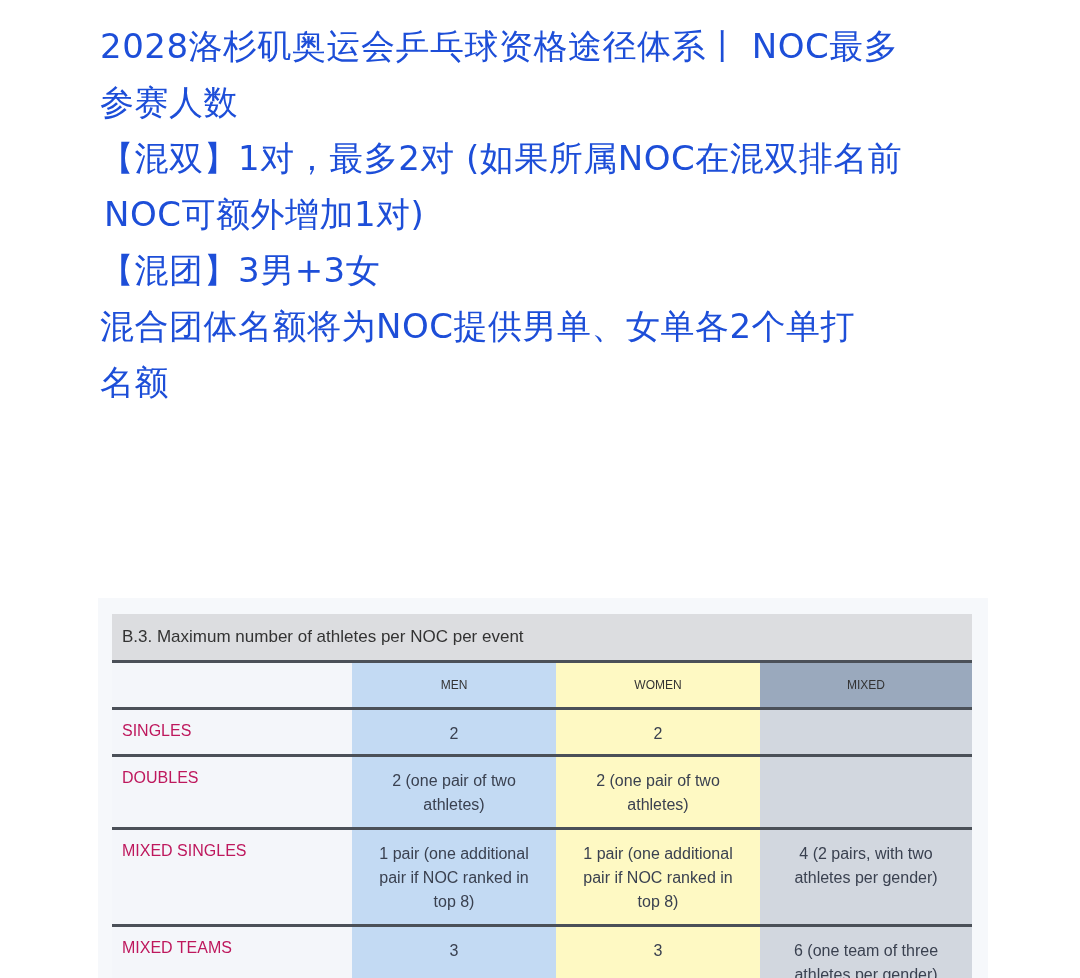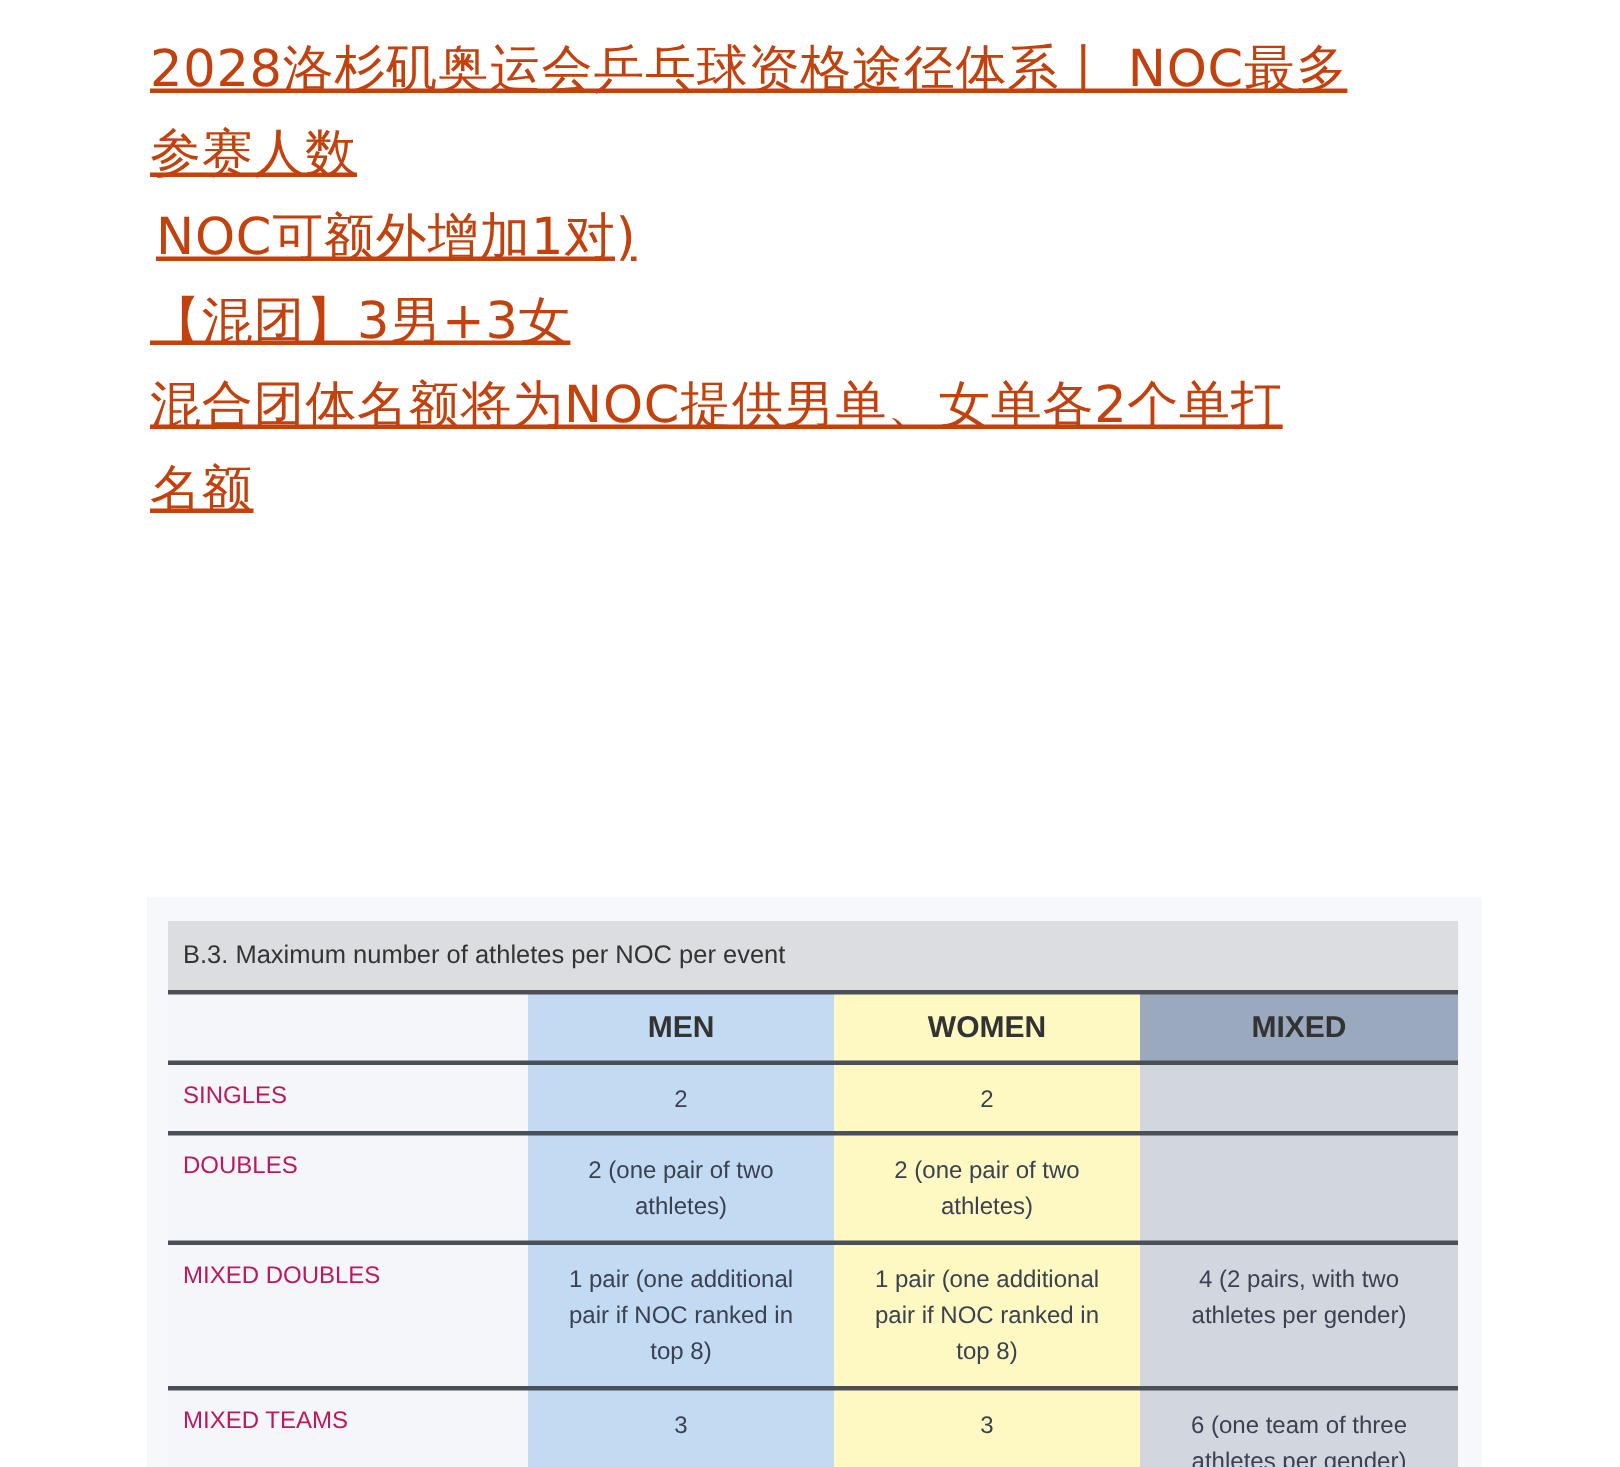--- a/index.html
+++ b/index.html
@@ -6,41 +6,41 @@
   body {
     width: 1080px; height: 978px; overflow: hidden;
     background: #ffffff;
     font-family: "DejaVu Sans", sans-serif;
     color: #2a2a2a;
     position: relative;
   }
   .post { position: absolute; left: 100px; top: 18px; width: 900px; }
   .line {
     font-size: 34px; line-height: 56px; height: 56px;
-    white-space: nowrap; letter-spacing: 0.5px; color: #c2410c; text-decoration: underline;
+    white-space: nowrap; letter-spacing: 0.5px; color: #1d4ed8;
   }
   .line.indent { padding-left: 4px; }
   .figure {
     position: absolute; left: 98px; top: 598px; width: 890px; height: 390px;
     background: #f6f8fb;
   }
   .tbl {
     position: absolute; left: 112px; top: 614px; width: 860px;
     border-collapse: collapse;
     font-family: "Liberation Sans", sans-serif;
     table-layout: fixed;
   }
   .tbl td, .tbl th { padding: 0; }
   .tbl .title-row td {
     height: 46px; background: #dcdde0; color: #333;
     font-size: 17px; padding-left: 10px; border-bottom: 3px solid #4b5058;
     text-align: left; font-weight: normal;
   }
   .tbl .hdr th {
-    height: 44px; font-size: 20px; font-weight: bold; color: #333;
+    height: 44px; font-size: 12px; font-weight: normal; color: #333;
     border-bottom: 3px solid #4b5058;
   }
   .tbl td.label {
     font-size: 16px; color: #be185d; padding-left: 10px; vertical-align: top; padding-top: 12px;
     background: #f4f6fa;
   }
   .tbl td.cell {
     font-size: 16px; color: #3a4150; text-align: center; vertical-align: top;
     padding-top: 12px; line-height: 24px;
   }
@@ -55,20 +55,21 @@
   .r-doubles td { height: 58px; }
   .r-mixdbl td { height: 82px; }
   .r-mixteam td { height: 60px; }
 </style>
 </head>
 <body>
 
 <div class="post">
   <div class="line">2028洛杉矶奥运会乒乓球资格途径体系丨 NOC最多</div>
   <div class="line">参赛人数</div>
+  <div class="line">【混双】1对，最多2对 (如果所属NOC在混双排名前</div>
   <div class="line indent">NOC可额外增加1对)</div>
   <div class="line">【混团】3男+3女</div>
   <div class="line">混合团体名额将为NOC提供男单、女单各2个单打</div>
   <div class="line">名额</div>
 </div>
 
 <div class="figure"></div>
 
 <table class="tbl">
   <colgroup>
@@ -93,21 +94,21 @@
     <td class="cell c-women">2</td>
     <td class="cell c-mixed"></td>
   </tr>
   <tr class="row r-doubles">
     <td class="label">DOUBLES</td>
     <td class="cell c-men" style="padding-left:30px;padding-right:30px">2 (one pair of two athletes)</td>
     <td class="cell c-women" style="padding-left:30px;padding-right:30px">2 (one pair of two athletes)</td>
     <td class="cell c-mixed"></td>
   </tr>
   <tr class="row r-mixdbl">
-    <td class="label">MIXED DOUBLES</td>
+    <td class="label">MIXED SINGLES</td>
     <td class="cell c-men" style="padding-left:14px;padding-right:14px">1 pair (one additional pair if NOC ranked in top 8)</td>
     <td class="cell c-women" style="padding-left:14px;padding-right:14px">1 pair (one additional pair if NOC ranked in top 8)</td>
     <td class="cell c-mixed" style="padding-left:14px;padding-right:14px">4 (2 pairs, with two athletes per gender)</td>
   </tr>
   <tr class="row last r-mixteam">
     <td class="label">MIXED TEAMS</td>
     <td class="cell c-men">3</td>
     <td class="cell c-women">3</td>
     <td class="cell c-mixed" style="padding-left:14px;padding-right:14px">6 (one team of three athletes per gender)</td>
   </tr>

